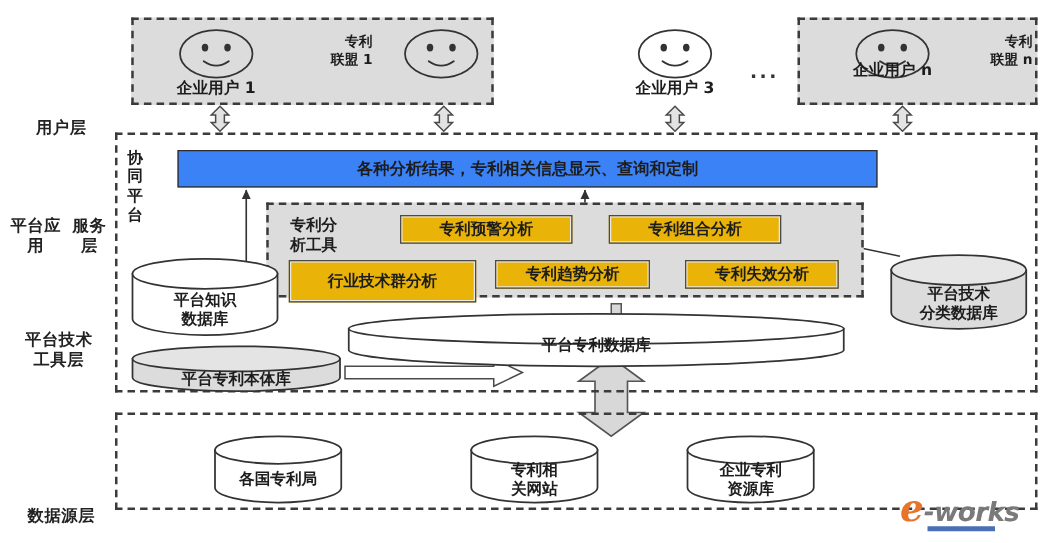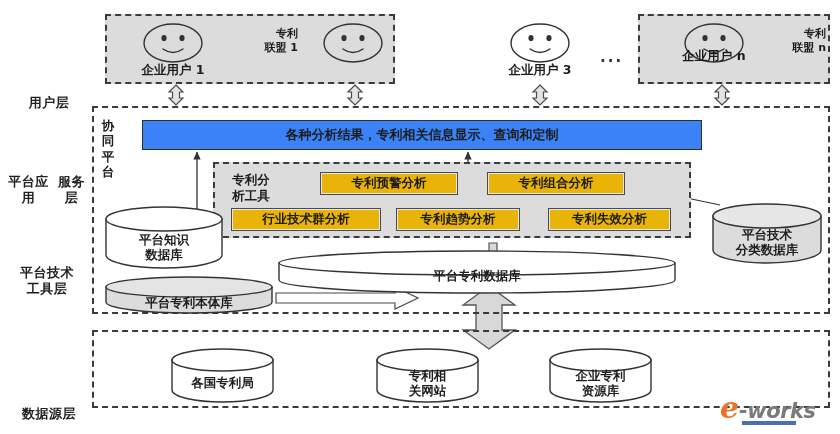--- a/index.html
+++ b/index.html
@@ -230,21 +230,21 @@
   <div class="abs dashed-fill" style="left:213px;top:162px;width:478px;height:76px;"></div>
 
   <div class="abs" style="left:224px;top:172px;width:54px;font-size:12.5px;font-weight:bold;line-height:1.25;text-align:center;">
     <div>专利分</div>
     <div>析工具</div>
   </div>
 
   <div class="abs tool-box" style="left:320px;top:172px;width:138px;height:23px;">专利预警分析</div>
   <div class="abs tool-box" style="left:487px;top:172px;width:138px;height:23px;">专利组合分析</div>
 
-  <div class="abs tool-box" style="left:231px;top:208px;width:150px;height:23px;">行业技术群分析</div>
+  <div class="abs tool-box" style="left:231px;top:208px;width:150px;height:34px;">行业技术群分析</div>
   <div class="abs tool-box" style="left:396px;top:208px;width:124px;height:23px;">专利趋势分析</div>
   <div class="abs tool-box" style="left:548px;top:208px;width:123px;height:23px;">专利失效分析</div>
 
   <div class="cyl" style="left:104px;top:206px;width:120px;height:62px;">
     <svg width="120" height="62" viewBox="0 0 120 62">
       <path d="M2,13 L2,49 A58,13 0 0 0 118,49 L118,13 z" fill="#ffffff" stroke="#333" stroke-width="1.4"></path>
       <ellipse cx="60" cy="13" rx="58" ry="12" fill="#ffffff" stroke="#333" stroke-width="1.4"></ellipse>
     </svg>
     <div class="cyl-label" style="top:26px;">
       <div>平台知识</div>

